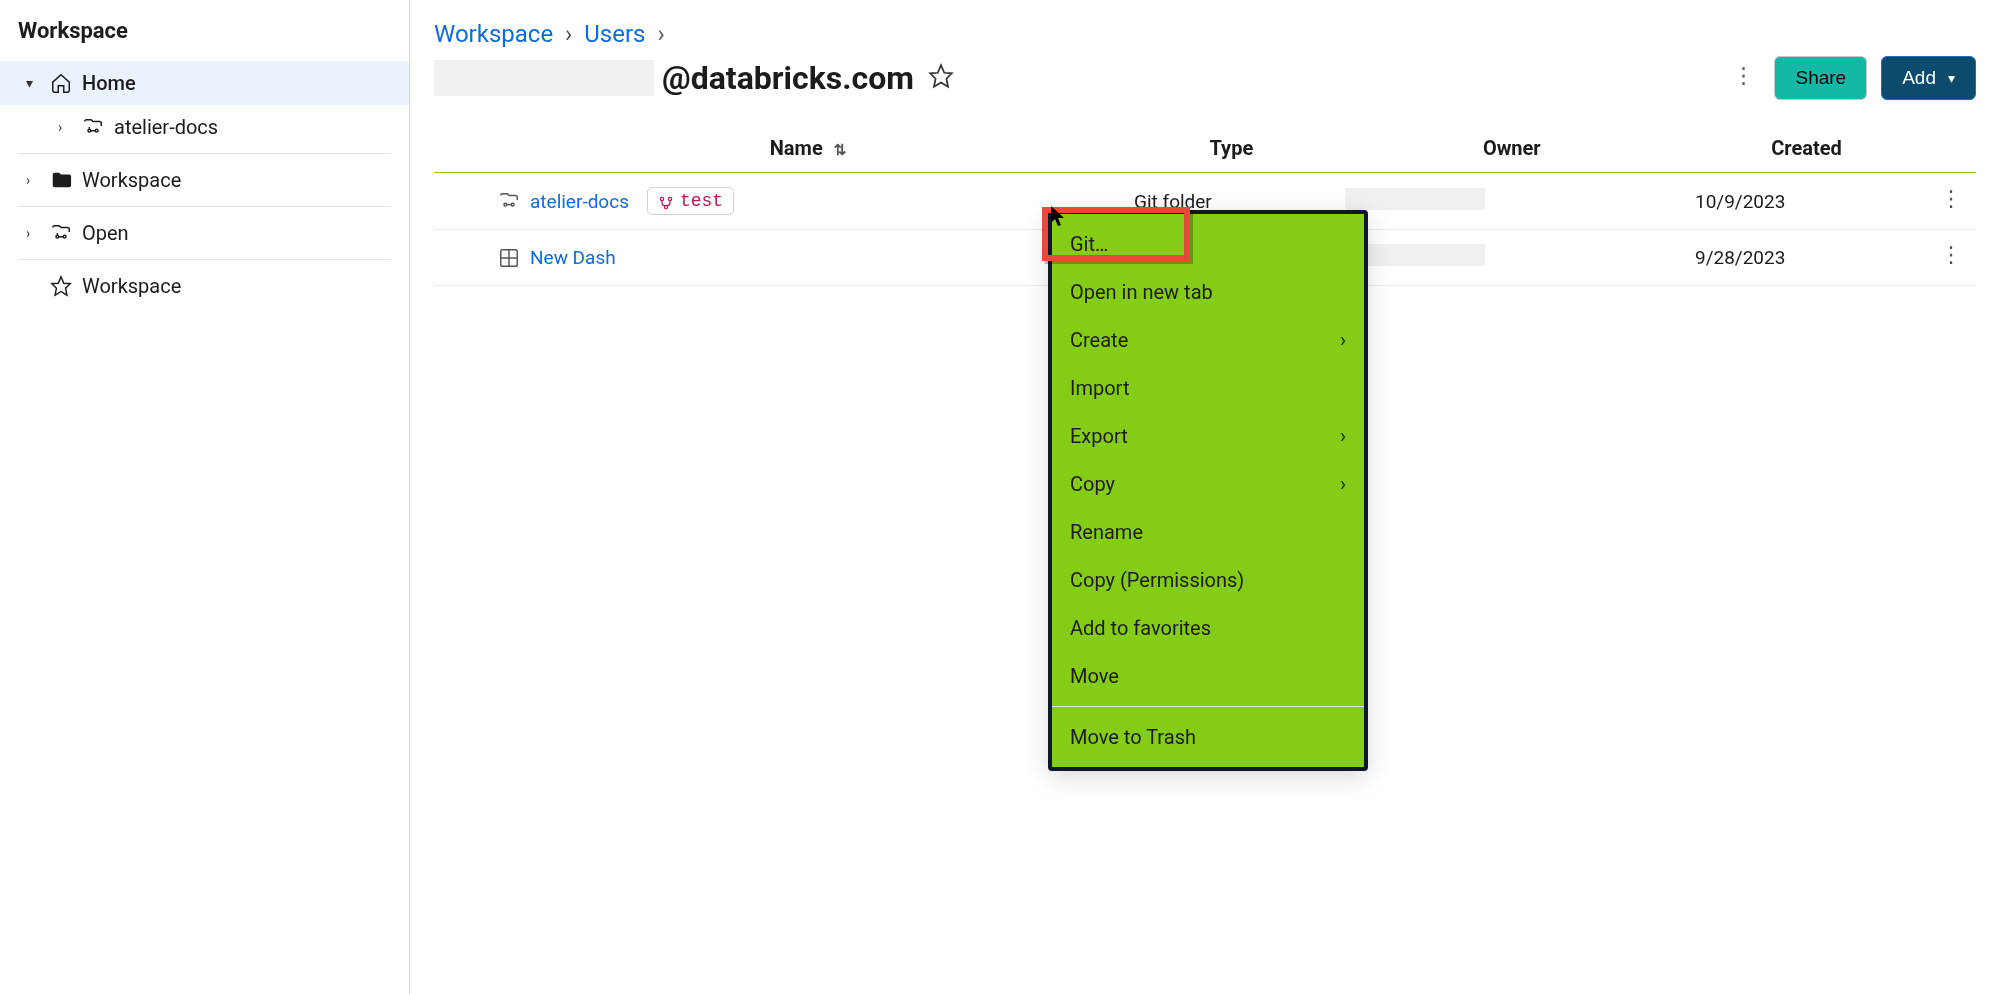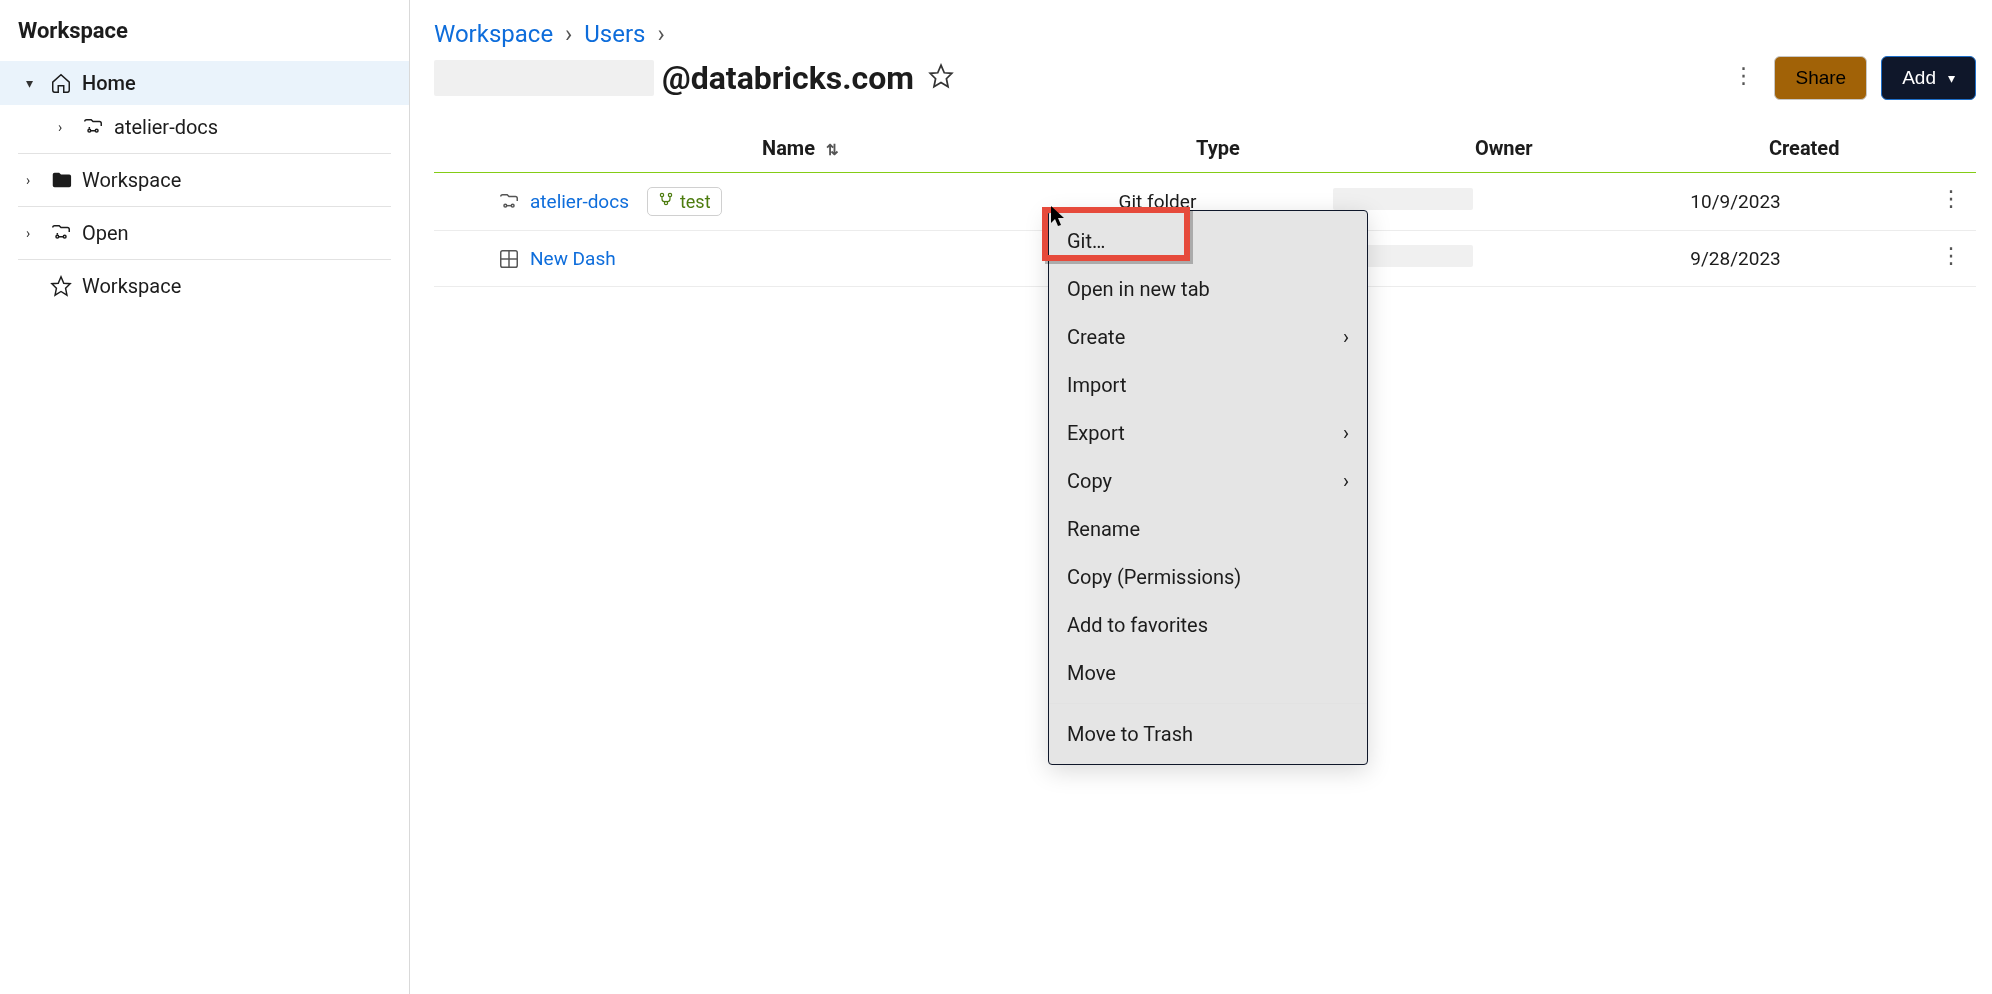--- a/index.html
+++ b/index.html
@@ -43,42 +43,42 @@
   .breadcrumb { font-size: 24px; color: #555; padding-bottom: 8px;}
   .breadcrumb a { color: #0e6ddb; text-decoration: none; cursor: pointer; }
   .breadcrumb .sep { margin: 0 6px; color: #555; }
   .header-row { display: flex; align-items: center; gap: 14px; margin-bottom: 24px; }
   .redacted { background:#f0f0f0; border-radius:2px; }
   .page-title { font-size: 32px; font-weight: 700; display:flex; align-items:center; gap:8px; }
   .title-suffix { font-weight:700; }
   .star-btn { margin-left:6px; cursor:pointer; }
   .header-actions { margin-left: auto; display: flex; align-items: center; gap: 14px; }
   .icon-btn { background:none; border:none; cursor:pointer; padding:6px; color:#555; }
-  .btn { border:1px solid #c7c7c7; background:#a16207; padding:10px 20px; border-radius:6px; font-size:19px; cursor:pointer; }
-  .btn-primary { background:#0f172a; color:#fff; border:1px solid #1e6fc9; display:flex; align-items:center; gap:12px; }
+  .btn { border:1px solid #c7c7c7; background:#14b8a6; padding:10px 20px; border-radius:6px; font-size:19px; cursor:pointer; }
+  .btn-primary { background:#0c4a6e; color:#fff; border:1px solid #1e6fc9; display:flex; align-items:center; gap:12px; }
   .btn-primary .caret { font-size:14px; }
 
   
   .table { width: 100%; border-collapse: collapse; }
   .table th { text-align:center; font-weight:700; font-size:20px; padding:12px 8px; border-bottom:1px solid #84cc16; color:#1c1c1c; }
   .table td { padding:14px 8px; border-bottom:1px solid #ececec; font-size:19px; vertical-align:middle; }
   .sort-icon { margin-left:6px; font-size:15px; color:#555; }
   .name-cell { display:flex; align-items:center; gap:10px; }
   .file-icon { width:22px; height:22px; flex:none; color:#555; }
   .link-name { color:#0e6ddb; cursor:pointer; }
-  .branch-pill { display:inline-flex; align-items:flex-start; gap:6px; border:1px solid #d0d0d0; border-radius:5px; padding:3px 10px; margin-left:8px; font-size:18px; color:#4d7c0f; cursor:pointer; }
+  .branch-pill { display:inline-flex; align-items:flex-end; gap:6px; border:1px solid #d0d0d0; border-radius:5px; padding:3px 10px; margin-left:8px; font-size:18px; color:#be185d; cursor:pointer;font-family:Liberation Mono, monospace; }
   .row-menu { text-align:right; width:40px; }
 
   
   .context-menu {
     position:absolute;
     top:210px; left:638px;
     width:320px;
-    background:#e5e5e5;
-    border:1px solid #0f172a;
+    background:#84cc16;
+    border:4px solid #0f172a;
     box-shadow:0 6px 24px rgba(0,0,0,.15);
     border-radius:4px;
     padding:6px 0;
     font-size:20px;
     z-index:10;
   }
   .ctx-item { display:flex; align-items:center; justify-content:space-between; padding:12px 18px; cursor:pointer; }
   .ctx-divider { border-top:1px solid #e2e2e2; margin:6px 0; }
   .highlight-box {
     position:absolute;

